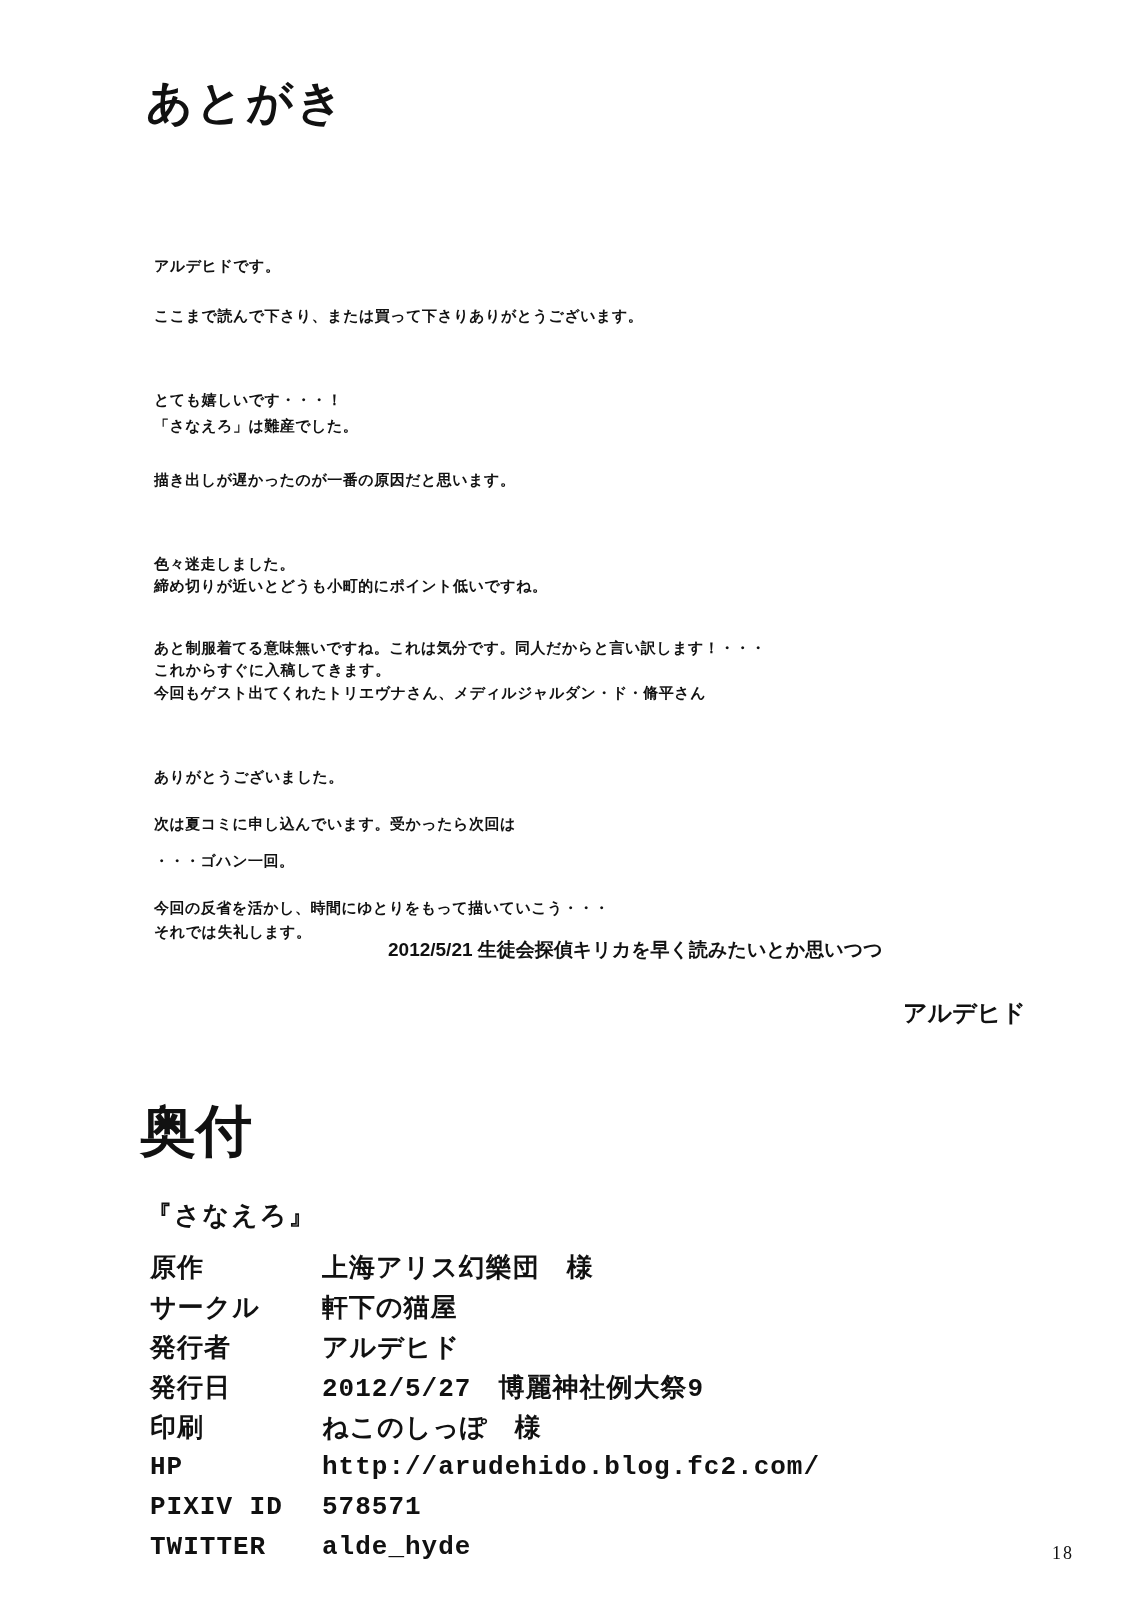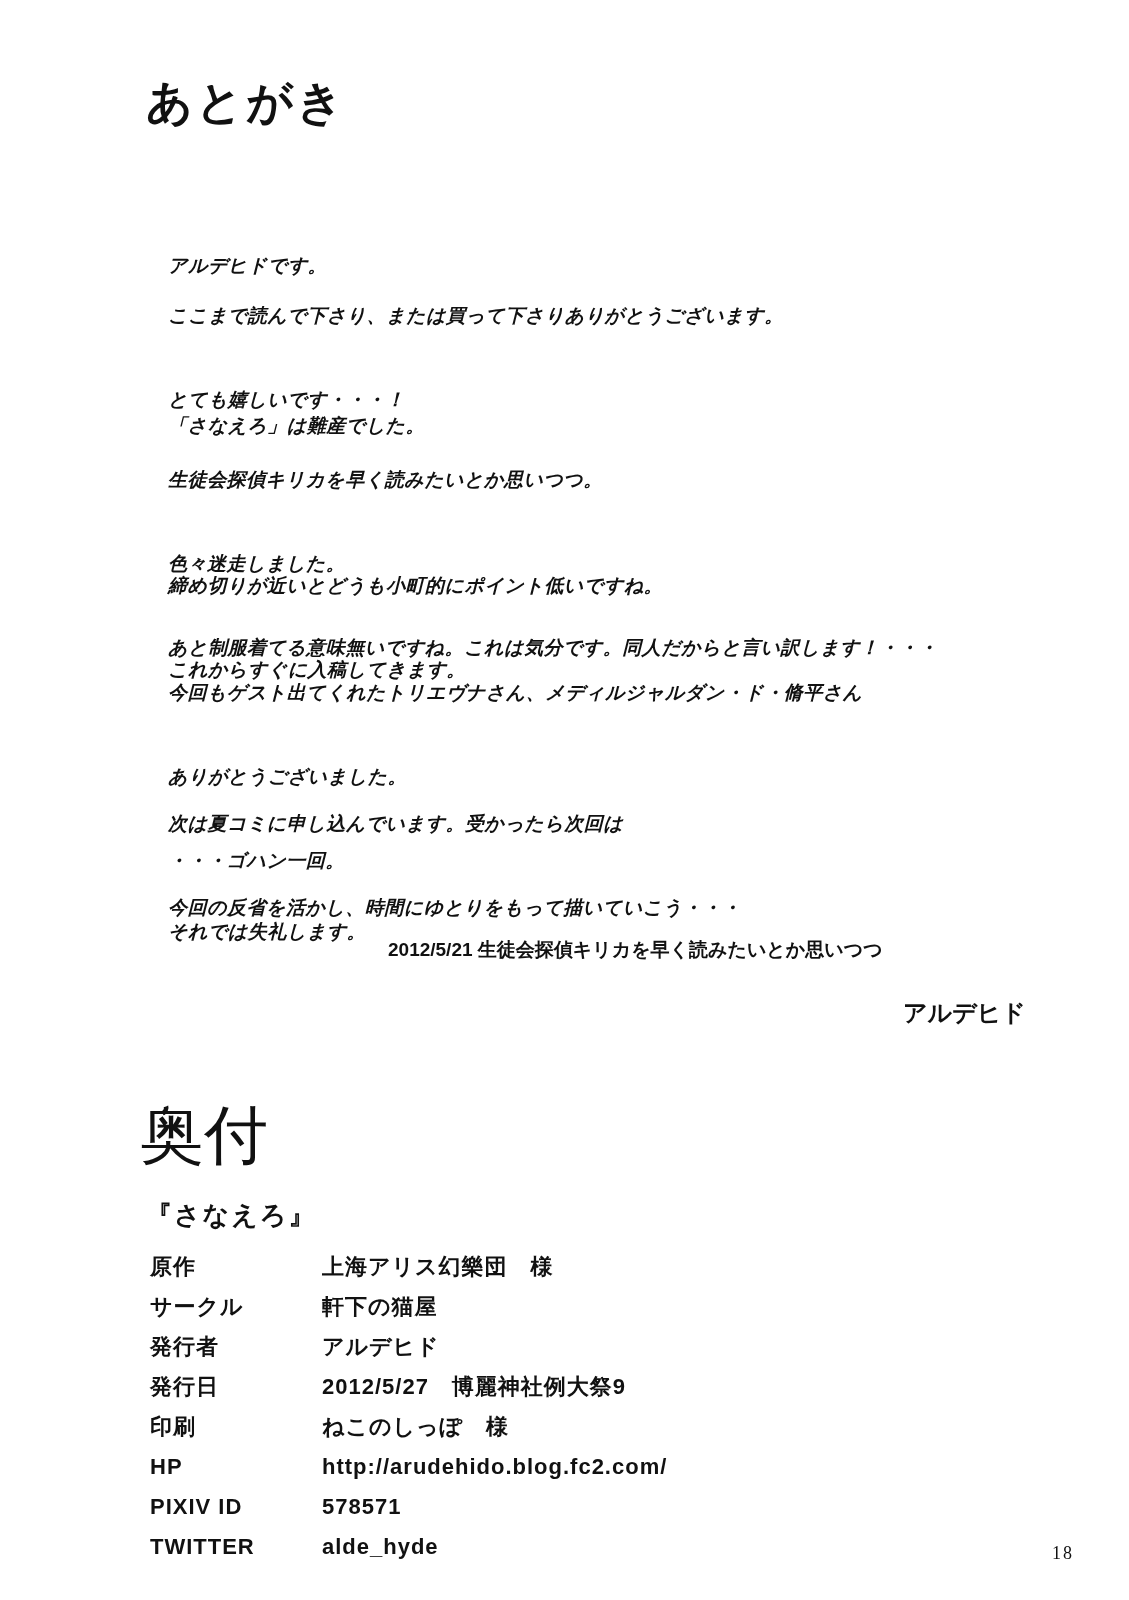--- a/index.html
+++ b/index.html
@@ -23,27 +23,26 @@
     position: absolute;
     left: 146px;
     top: 42px;
     font-size: 46px;
     font-weight: bold;
     letter-spacing: 3px;
     line-height: 1.1;
   }
   .body-par {
     position: absolute;
-    left: 168px;
-    font-size: 19px;
+    left: 154px;
+    font-size: 15px;
     font-weight: bold;
     line-height: 28px;
     white-space: pre;
     letter-spacing: 0.5px;
-    font-style: italic;
   }
   .par-0 { top: 161px; }
   .par-1 { top: 211px; }
   .par-2 { top: 321px; }
   .par-3 { top: 375px; }
   .par-4 { top: 481px; }
   .par-5 { top: 588px; }
   .par-6 { top: 719px; }
   .par-7 { top: 827px; }
   .date-line {
@@ -60,40 +59,40 @@
     top: 962px;
     font-size: 24px;
     font-weight: bold;
   }
   
   .colophon-title {
     position: absolute;
     left: 140px;
     top: 1066px;
     font-family: "Liberation Serif", serif;
-    font-size: 64px;
-    font-weight: normal;
+    font-size: 56px;
+    font-weight: bold;
     line-height: 1.1;
     text-align: right;
   }
   .book-title {
     position: absolute;
     left: 146px;
     top: 1163px;
     font-family: "Liberation Serif", serif;
     font-size: 26px;
     font-weight: bold;
     letter-spacing: 2px;
   }
   .colophon-table {
     position: absolute;
     left: 150px;
     top: 1212px;
-    font-family: Liberation Sans, sans-serif;
-    font-size: 22px;
+    font-family: Liberation Mono, monospace;
+    font-size: 26px;
     font-weight: bold;
     letter-spacing: 1px;
   }
   .colophon-row {
     display: flex;
     height: 40px;
     align-items: center;
     white-space: pre;
   }
   .colophon-label {
@@ -124,21 +123,21 @@
     <div class="body-par par-1">
       <div>ここまで読んで下さり、または買って下さりありがとうございます。</div>
       <div>とても嬉しいです・・・！</div>
     </div>
 
     <div class="body-par par-2">
       <div>「さなえろ」は難産でした。</div>
     </div>
 
     <div class="body-par par-3">
-      <div>生徒会探偵キリカを早く読みたいとか思いつつ。</div>
+      <div>描き出しが遅かったのが一番の原因だと思います。</div>
       <div>色々迷走しました。</div>
       <div>あと制服着てる意味無いですね。これは気分です。同人だからと言い訳します！・・・</div>
     </div>
 
     <div class="body-par par-4">
       <div>締め切りが近いとどうも小町的にポイント低いですね。</div>
       <div>これからすぐに入稿してきます。</div>
     </div>
 
     <div class="body-par par-5">

